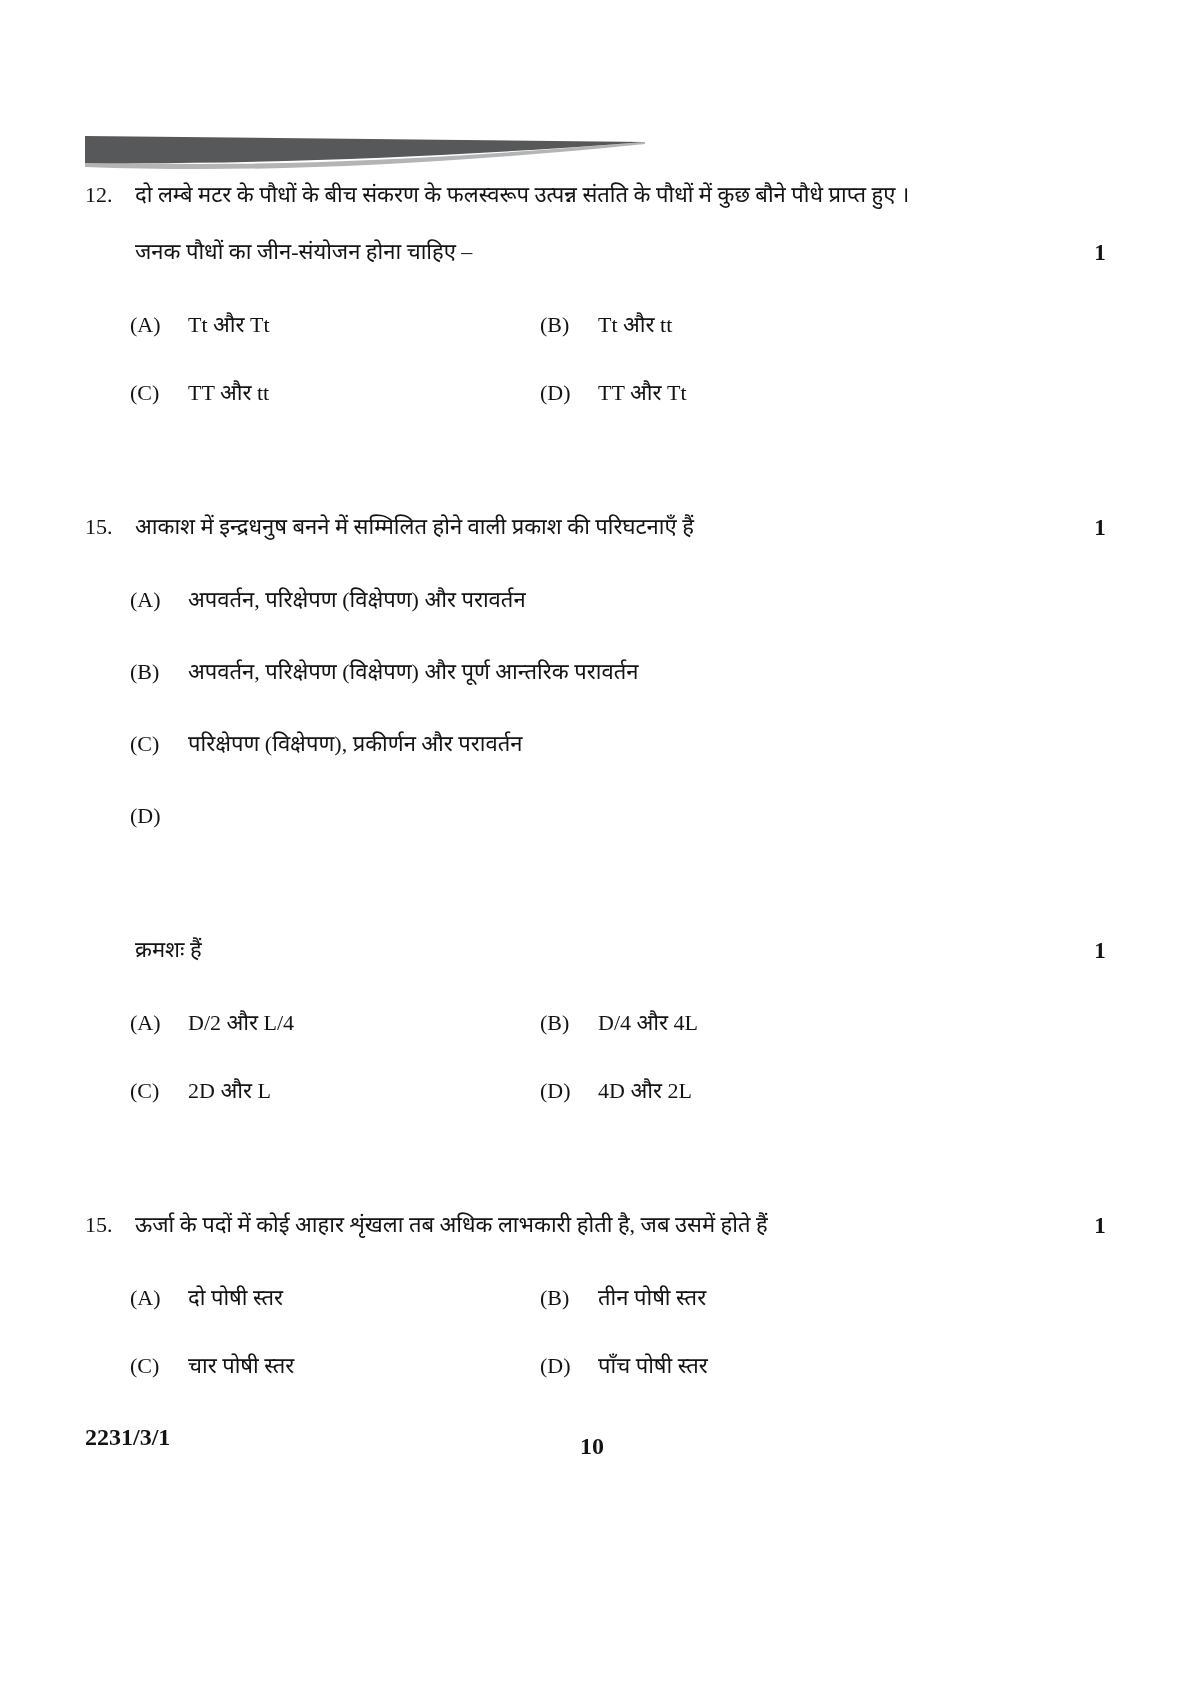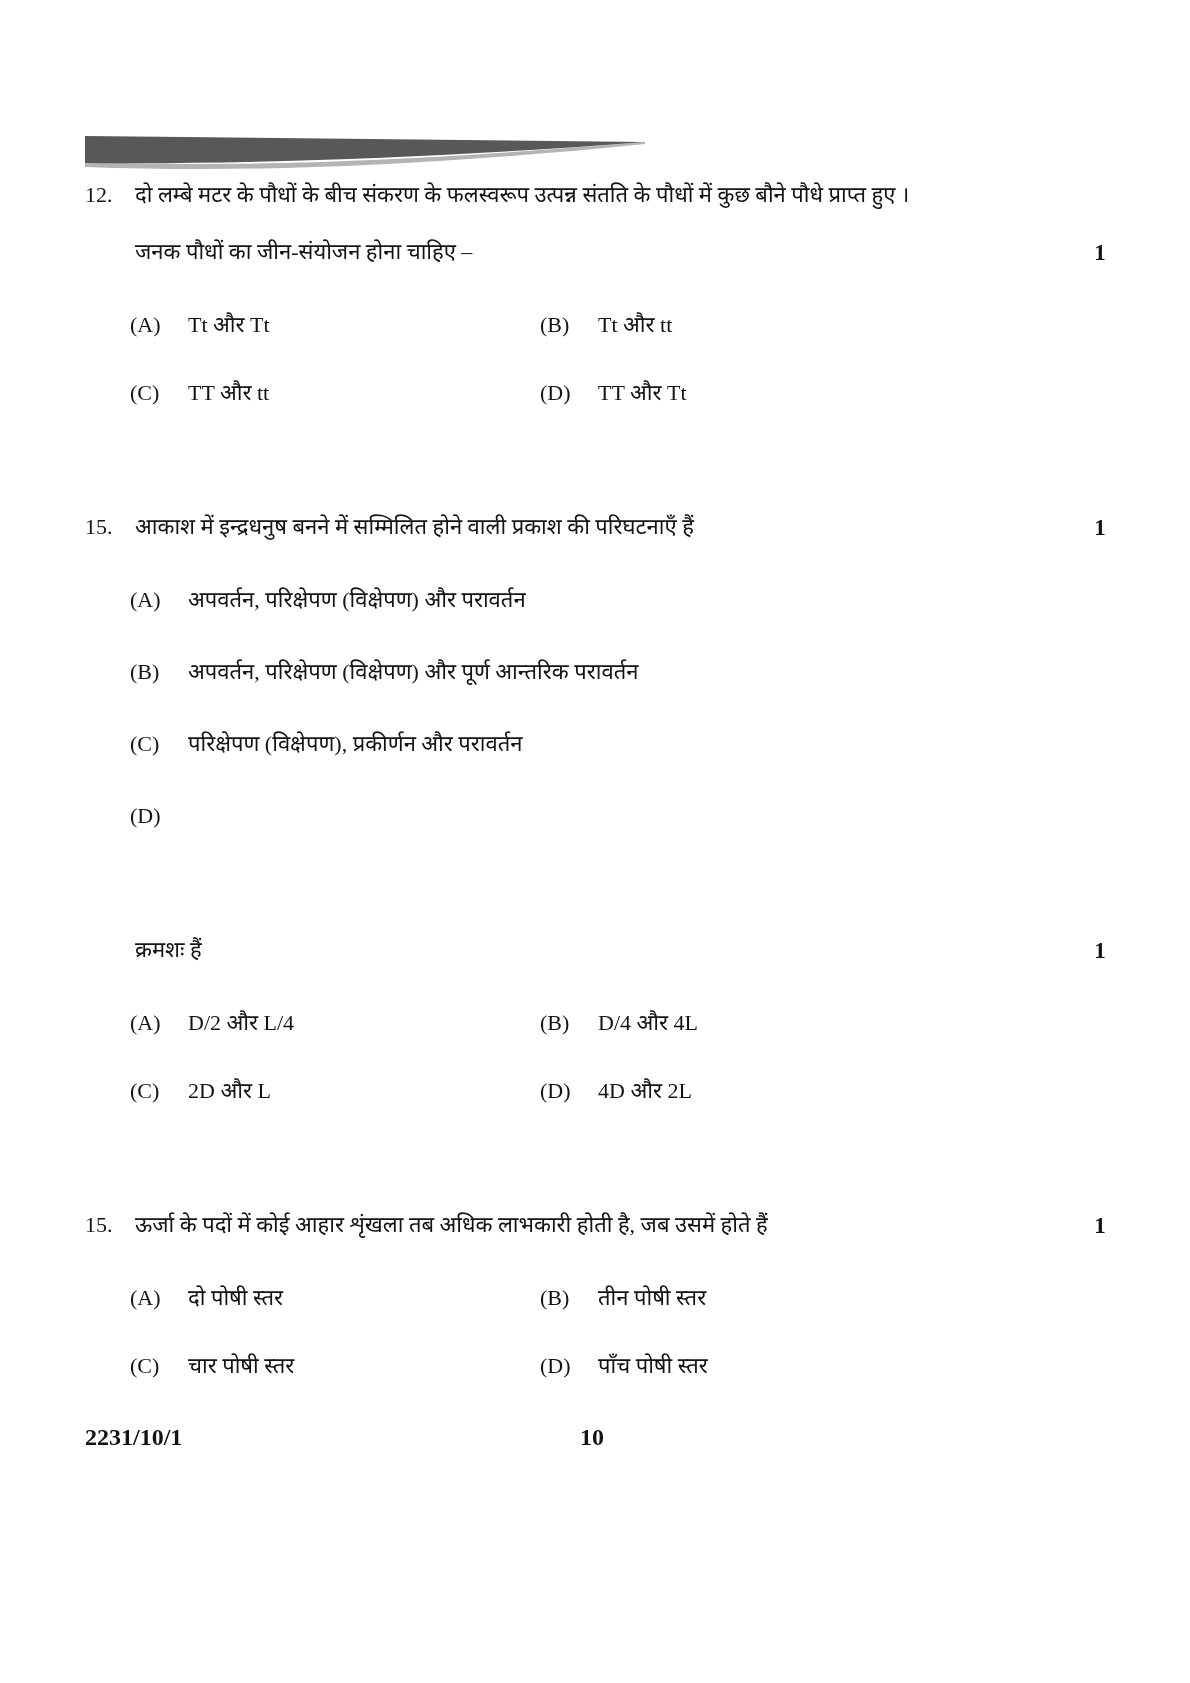--- a/index.html
+++ b/index.html
@@ -59,21 +59,21 @@
   .option { display: flex; line-height: 34px; }
   .olabel { width: 58px; flex: none; }
 
   .footer {
     position: relative;
     margin-top: 39px;
     font-weight: bold;
     font-size: 24px;
     line-height: 30px;
   }
-  .footer .page-num { position: absolute; left: 495px; top: 0; }
+  .footer .page-num { position: absolute; left: 495px; top: 9px; }
 </style>
 </head>
 <body>
 
 <div class="page">
 
   <svg class="swoosh" viewBox="0 0 560 34" aria-hidden="true">
     <path d="M0,26 C 170,32 340,24 560,6 L560,8 C 340,30 170,37 0,31 Z" fill="#b4b4b4"></path>
     <path d="M0,0 L560,6 C 380,20 170,29 0,27 Z" fill="#57585a"></path>
   </svg>
@@ -181,18 +181,18 @@
           <span class="otext">चार पोषी स्तर</span>
         </div>
         <div class="option">
           <span class="olabel">(D)</span>
           <span class="otext">पाँच पोषी स्तर</span>
         </div>
       </div>
     </section>
 
     <div class="footer">
-      <span class="paper-code">2231/10/1</span>
+      <span class="paper-code">2231/3/1</span>
       <span class="page-num">10</span>
     </div>
 
   </div>
 </div>
 
 </body></html>

